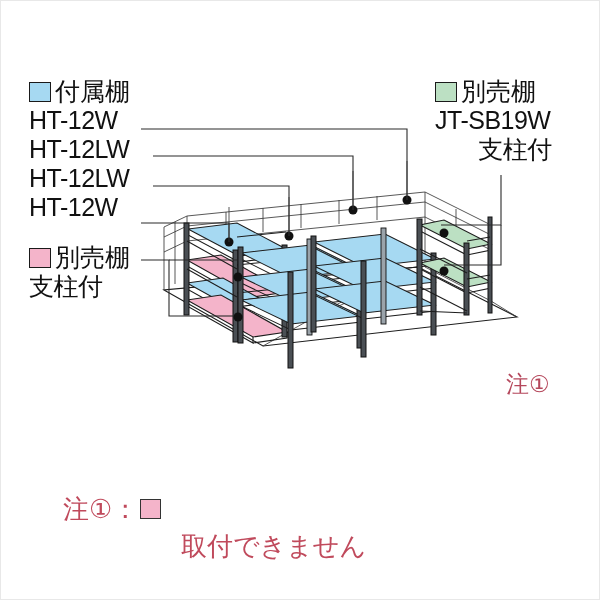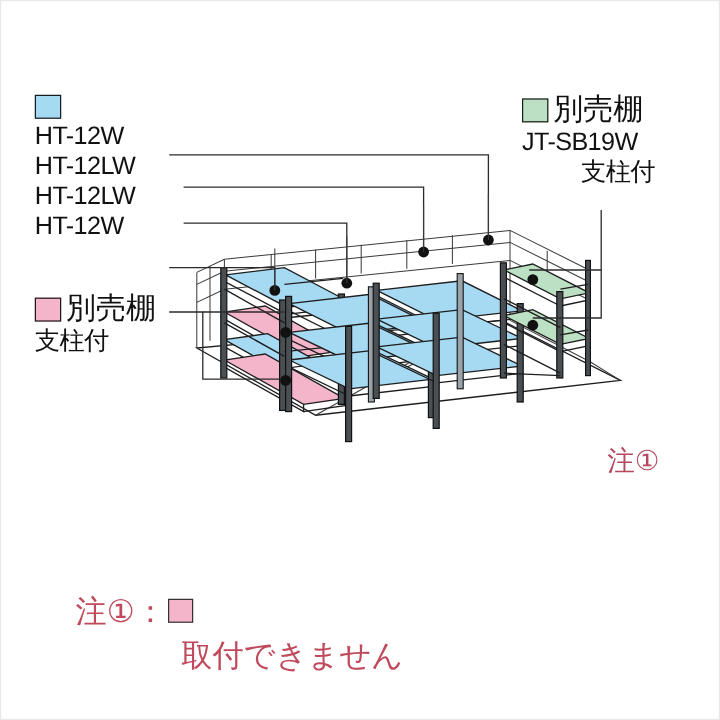--- a/index.html
+++ b/index.html
@@ -35,21 +35,21 @@
     box-sizing: border-box;
     margin-right: 4px;
     flex: none;
   }
   .legend-title {
     font-size: 25px;
     color: #111111;
     letter-spacing: 0px;
   }
   .legend-line {
-    font-size: 21px;
+    font-size: 25px;
     color: #111111;
     white-space: nowrap;
     letter-spacing: -0.5px;
   }
   .legend-line.indent-c { text-align: center; }
 
   #legend-blue  { left: 28px;  top: 78px; }
   #legend-pink  { left: 28px;  top: 244px; }
   #legend-green { left: 434px; top: 78px; width: 160px; }
 
@@ -83,21 +83,21 @@
   }
   #footnote .fn-swatch {
     width: 21px;
     height: 20px;
     border: 1.6px solid #333333;
     box-sizing: border-box;
     margin: 0 3px 0 2px;
     flex: none;
   }
   #footnote .fn-line2 {
-    margin-left: 88px;
+    margin-left: 118px;
     margin-top: 4px;
     white-space: nowrap;
   }
 
   
   #drawing {
     position: absolute;
     left: 0;
     top: 0;
     width: 600px;
@@ -277,20 +277,21 @@
       <path class="edge-thin" d="M406,160 L406,199"></path>
       <path class="edge-thin" d="M352,170 L352,209"></path>
       <path class="edge-thin" d="M288,196 L288,235"></path>
       <path class="edge-thin" d="M228,206 L228,241"></path>
     </g>
   </svg>
 
   <div class="legend" id="legend-blue">
     <div class="legend-head">
       <div class="swatch" style="background:#a6d9f2"></div>
+      <div class="legend-title">付属棚</div>
     </div>
     <div class="legend-line">HT-12W</div>
     <div class="legend-line">HT-12LW</div>
     <div class="legend-line">HT-12LW</div>
     <div class="legend-line">HT-12W</div>
   </div>
 
   <div class="legend" id="legend-pink">
     <div class="legend-head">
       <div class="swatch" style="background:#f4b4ca"></div>

